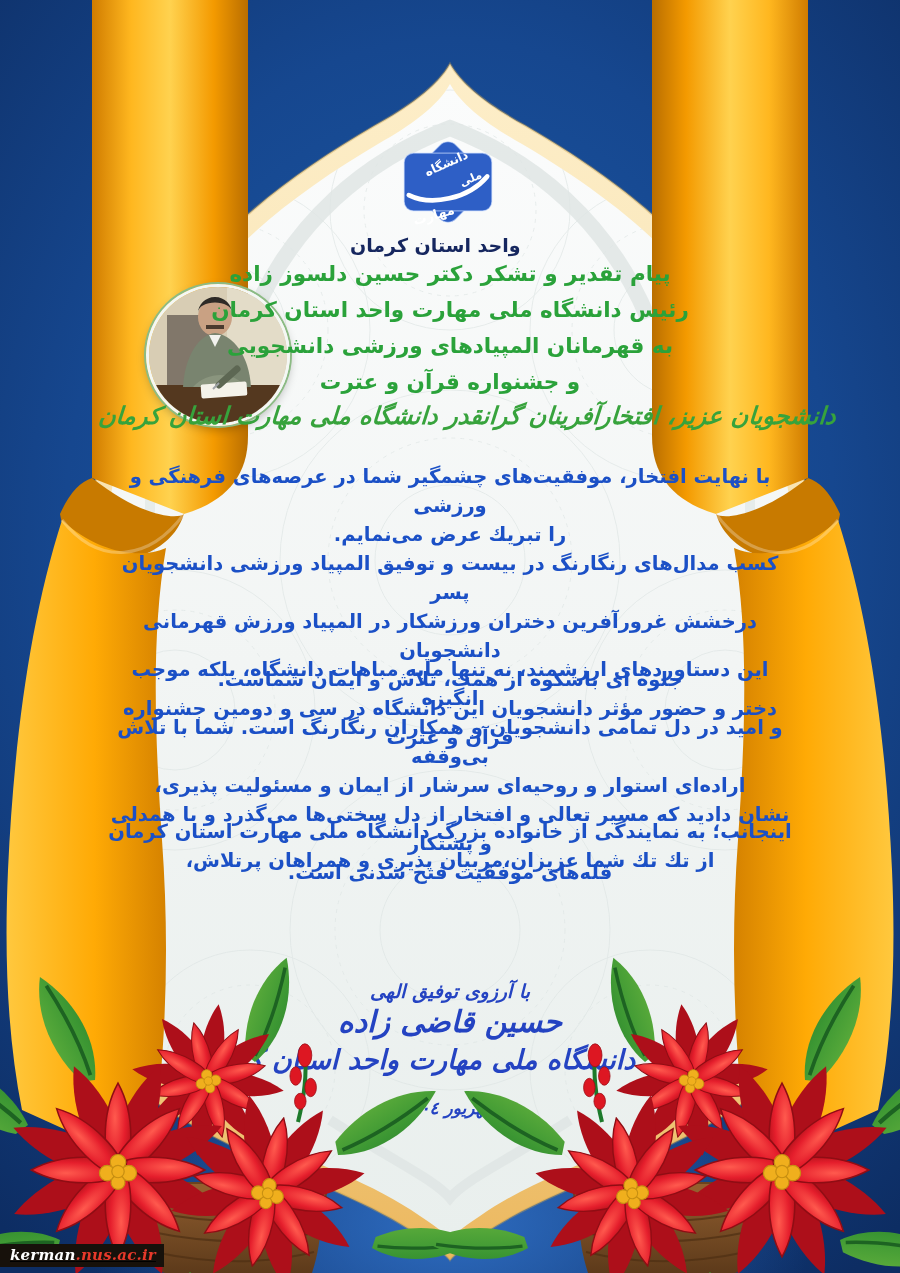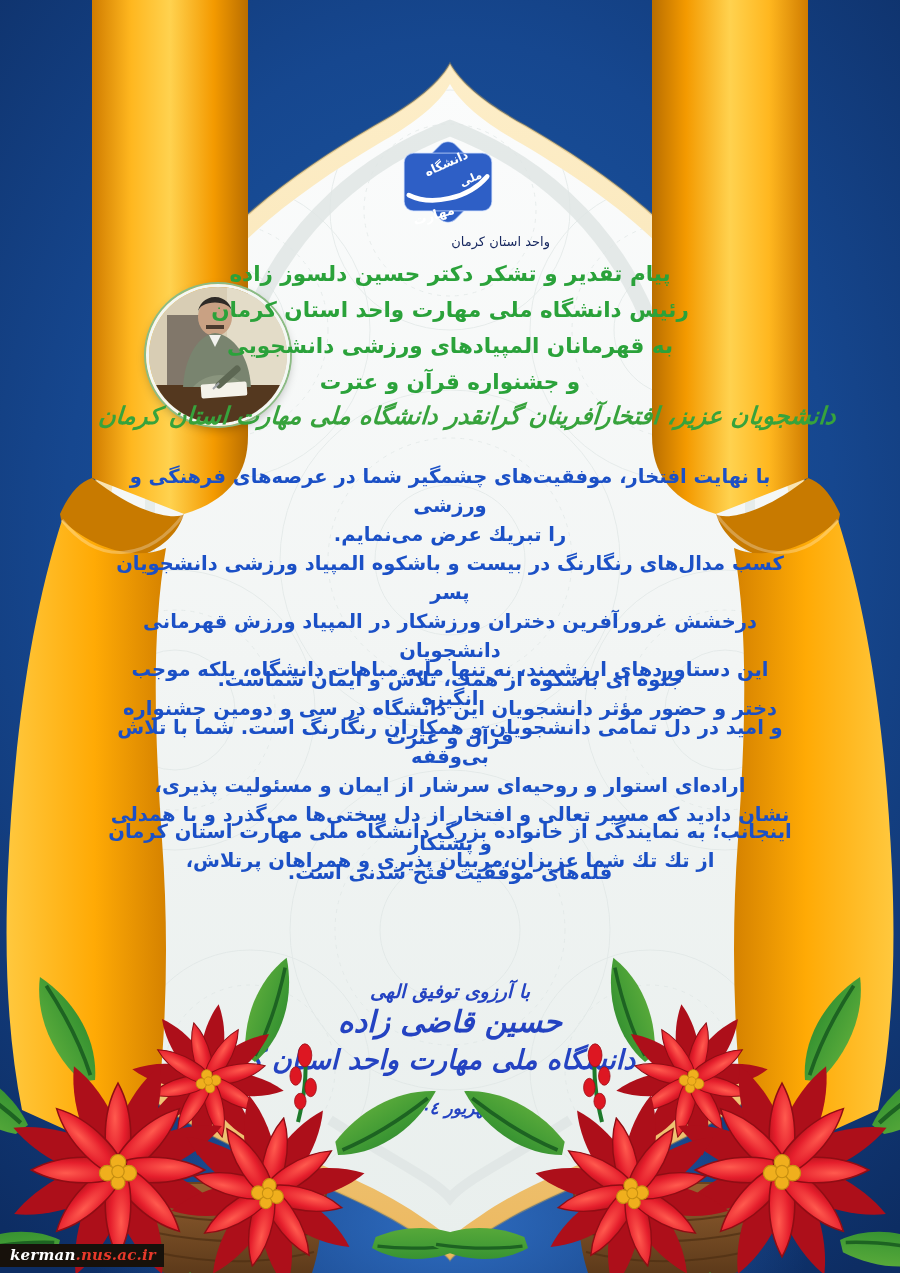--- a/index.html
+++ b/index.html
@@ -17,32 +17,32 @@
   .salutation{top:402px; left:70px; width:770px; font-size:24px; font-weight:bold;
     font-style:italic; color:#37a33c; transform:translateX(12px) skewX(-4deg);}
   .para{left:105px; width:690px; font-weight:bold; font-size:19.5px; line-height:29px;}
   .p1{top:462px;} .p2{top:655px;} .p3{top:817px;}
   .sig{left:150px; width:600px; font-weight:bold; font-style:italic; color:#2443c2;}
   .sig-prayer{top:980px; font-size:19px;}
   .sig-name{top:1004px; font-size:30px;}
   .sig-role{top:1044px; font-size:27px;}
   .sig-date{top:1098px; font-size:17px;}
   .logo-badge{position:absolute; left:392px; top:132px; width:112px; height:100px;}
-  .logo-caption{position:absolute; left:350px; top:234px; width:200px; text-align:right;
-    direction:rtl; font-size:13px; font-weight:normal; color:#16275f;}
+  .logo-caption{position:absolute; left:350px; top:234px; width:200px; text-align:left;
+    direction:rtl; font-size:19px; font-weight:bold; color:#16275f;}
   .photo{
     position:absolute; left:146px; top:284px; width:138px; height:136px;
     border-radius:50%; overflow:hidden; border:3px solid #f4f7f4;
     box-shadow:0 0 0 2px #8cbb84, 0 4px 10px rgba(0,0,0,.25);
   }
   .photo svg{display:block;}
   .watermark{
     position:absolute; left:0; top:1244px; padding:2px 8px 3px 10px;
     background:#17110b; font-family:"DejaVu Serif", serif; font-style:italic;
-    font-weight:bold; font-size:15px; letter-spacing:.2px;
+    font-weight:bold; font-size:15px; letter-spacing:.2px;text-decoration:underline;
   }
   .wm-bold{color:#ffffff;} .wm-accent{color:#e8392a;}
   .badge-cal{fill:#ffffff; font-family:"DejaVu Sans", sans-serif; font-weight:bold;}
 </style>
 </head>
 <body>
 
 <div class="page">
 
   <svg class="layer" viewBox="0 0 900 1273" aria-hidden="true">
@@ -181,21 +181,21 @@
     <div>رئیس دانشگاه ملی مهارت واحد استان کرمان</div>
     <div>به قهرمانان المپیادهای ورزشی دانشجویی</div>
     <div>و جشنواره قرآن و عترت</div>
   </div>
 
   <div class="txt salutation">دانشجویان عزیز، افتخارآفرینان گرانقدر دانشگاه ملی مهارت استان کرمان</div>
 
   <div class="txt para p1">
     <div>با نهایت افتخار، موفقیت‌های چشمگیر شما در عرصه‌های فرهنگی و ورزشی</div>
     <div>را تبریك عرض می‌نمایم.</div>
-    <div>کسب مدال‌های رنگارنگ در بیست و باشکوه المپیاد ورزشی دانشجویان پسر</div>
+    <div>کسب مدال‌های رنگارنگ در بیست و توفیق المپیاد ورزشی دانشجویان پسر</div>
     <div>درخشش غرورآفرین دختران ورزشکار در المپیاد ورزش قهرمانی دانشجویان</div>
     <div>جلوه ای باشکوه از همت، تلاش و ایمان شماست.</div>
     <div>دختر و حضور مؤثر دانشجویان این دانشگاه در سی و دومین جشنواره قرآن و عترت</div>
   </div>
 
   <div class="txt para p2">
     <div>این دستاوردهای ارزشمند، نه تنها مایه مباهات دانشگاه، بلکه موجب انگیزه</div>
     <div>و امید در دل تمامی دانشجویان و همکاران رنگارنگ است. شما با تلاش بی‌وقفه</div>
     <div>اراده‌ای استوار و روحیه‌ای سرشار از ایمان و مسئولیت پذیری،</div>
     <div>نشان دادید که مسیر تعالی و افتخار از دل سختی‌ها می‌گذرد و با همدلی و پشتکار</div>

